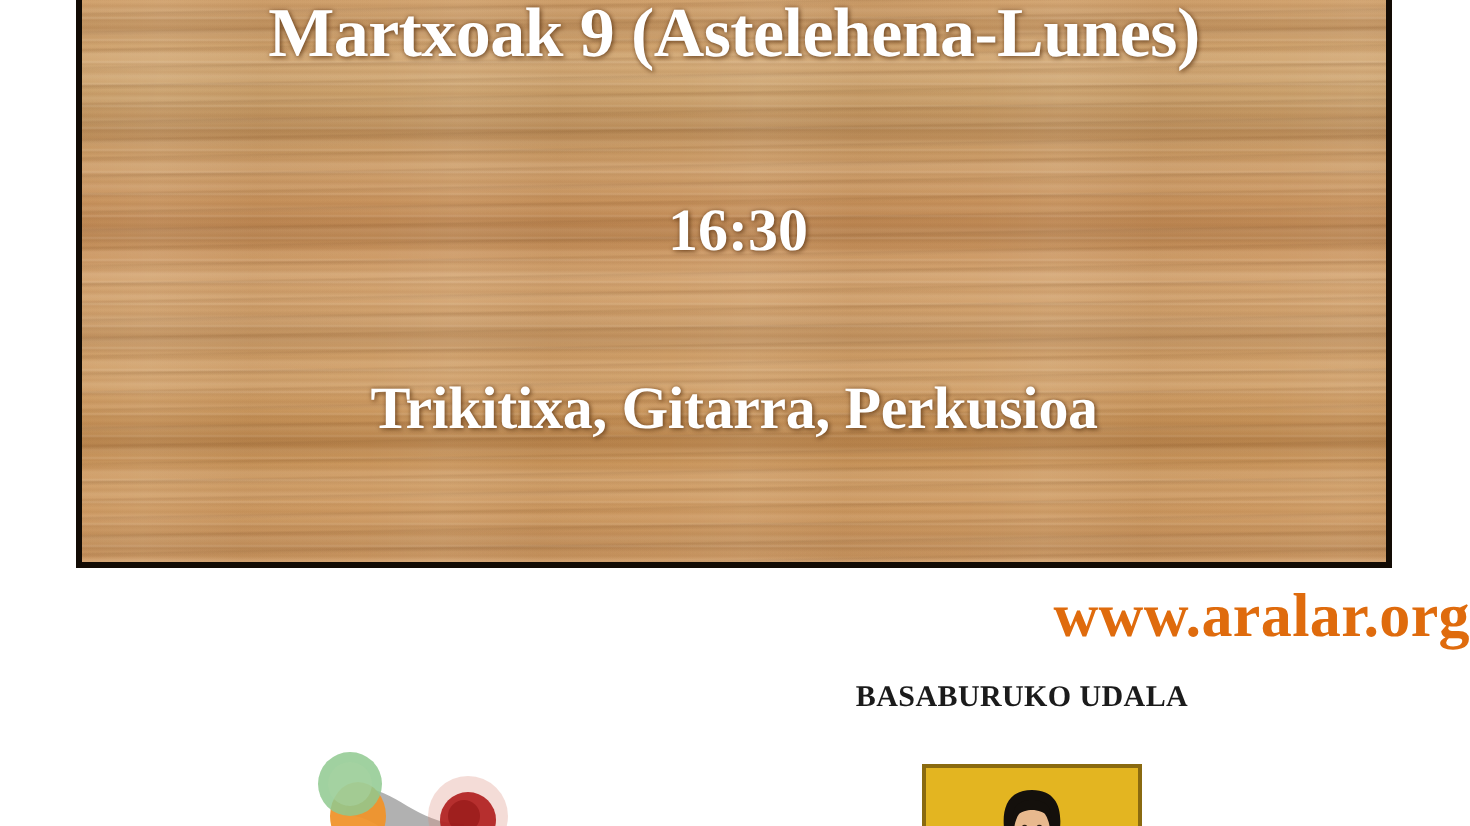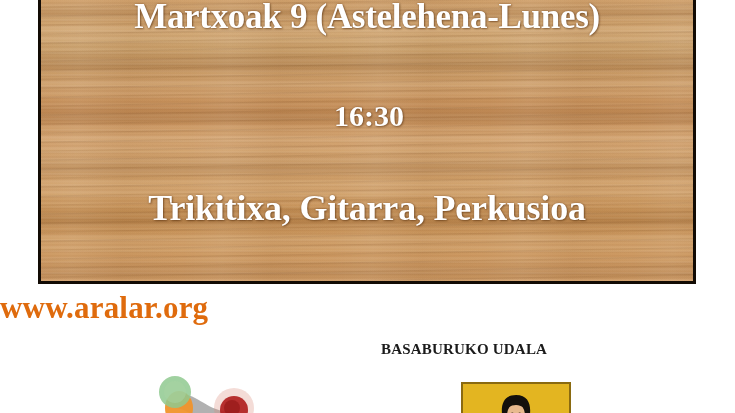--- a/index.html
+++ b/index.html
@@ -113,44 +113,44 @@
     left: 0; right: 0;
     top: 146px;
     font-size: 30px;
     letter-spacing: -0.2px;
   }
 
   #program-line-2 {
     position: absolute;
     left: 0; right: 0;
     top: 192px;
-    font-size: 36px;
+    font-size: 30px;
     letter-spacing: -0.2px;
   }
 
   
   #website-url {
     position: absolute;
     left: 0;
     right: 0;
     top: 290px;
-    text-align: left;
+    text-align: right;
     font-size: 31px;
     font-weight: bold;
     color: #df6b0d;
     letter-spacing: 0.2px;
   }
 
   
   #org-name {
     position: absolute;
     left: 381px;
     top: 341px;
     width: 260px;
-    text-align: left;
+    text-align: center;
     font-size: 15px;
     font-weight: bold;
     color: #1b1b1b;
     letter-spacing: 0.2px;
   }
 
   
   #logo-row {
     position: absolute;
     left: 0;

